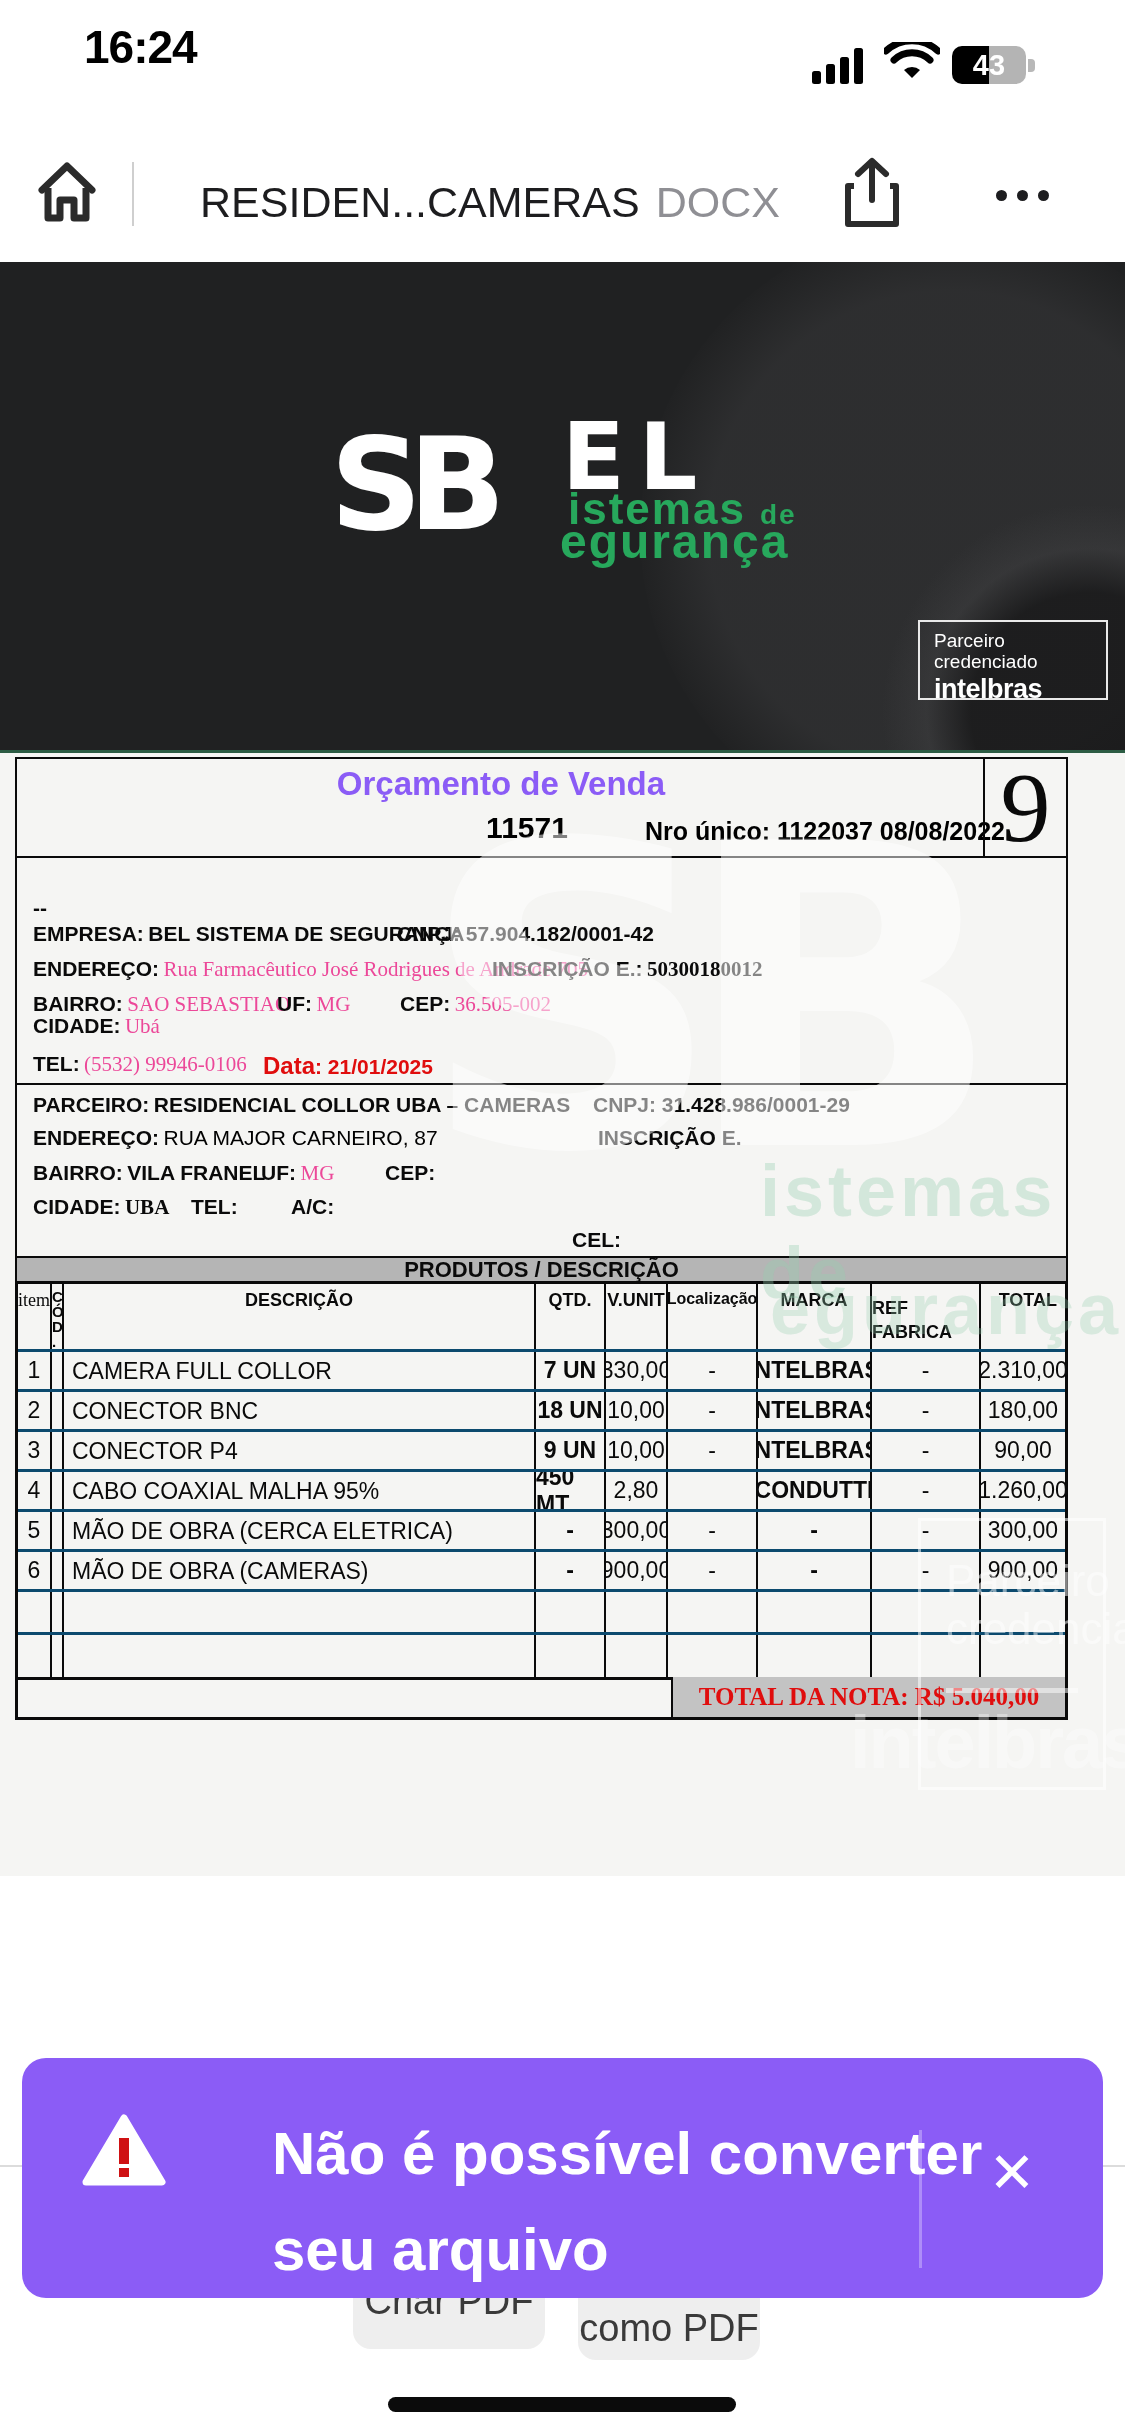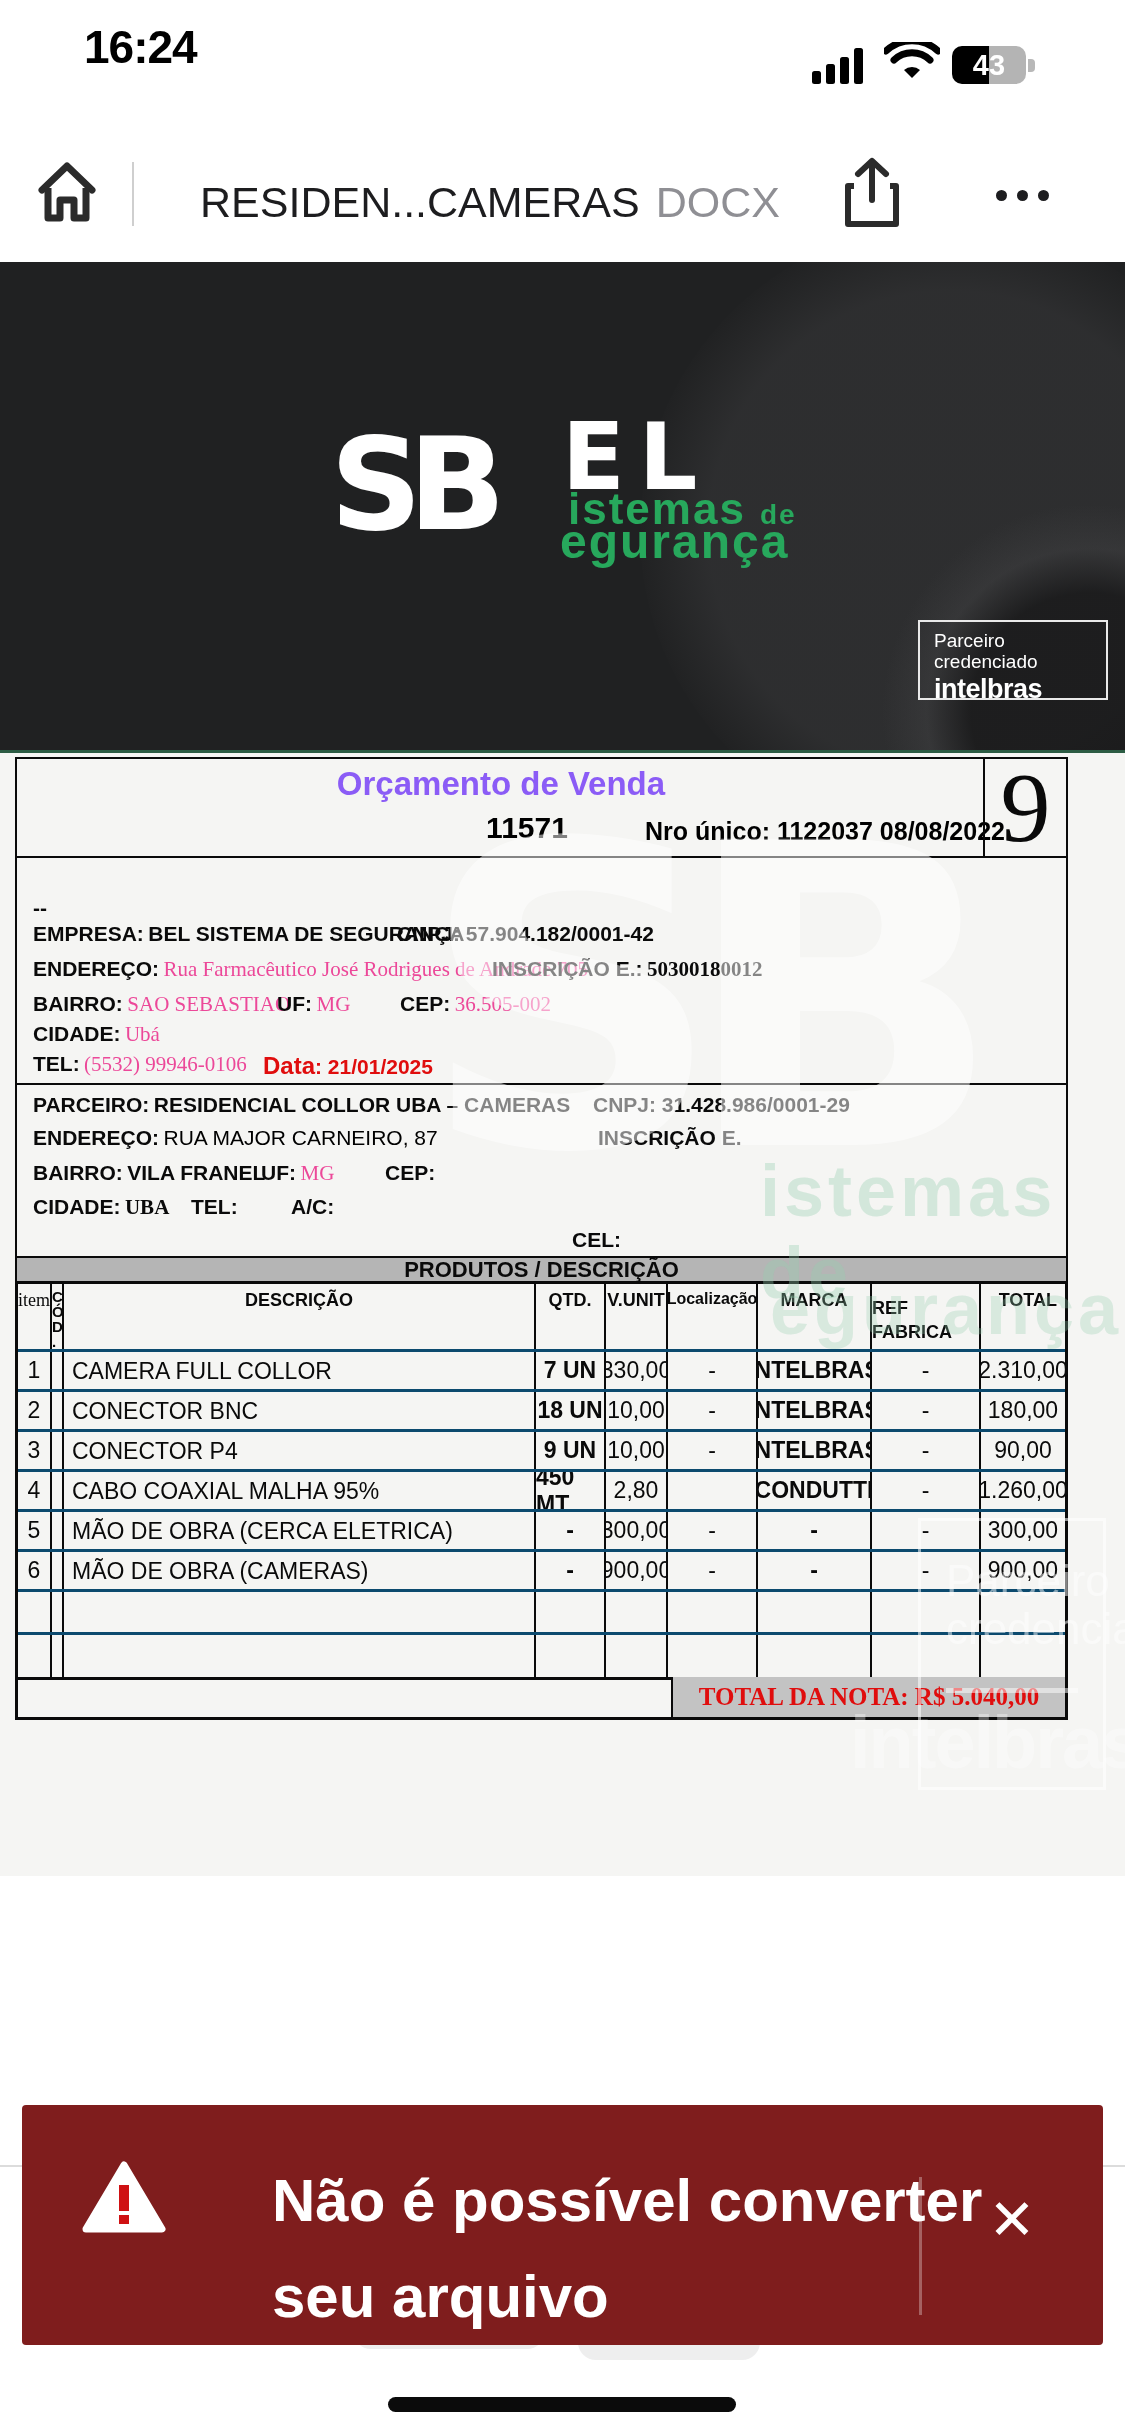--- a/index.html
+++ b/index.html
@@ -111,21 +111,21 @@
 
   
   #sheet-hairline { left:0; top:2165px; width:1125px; height:2px; background:#dcdcdc; z-index:1; }
   .chip { position:absolute; background:#eeeeee; border-radius:18px; z-index:2;
           display:flex; align-items:center; justify-content:center; text-align:center;
           font-size:38px; color:#3a3a3a; line-height:44px; }
   #chip-left { left:353px; top:2252px; width:192px; height:97px; }
   #chip-right { left:578px; top:2252px; width:182px; height:108px; }
 
   
-  #banner { left:22px; top:2058px; width:1081px; height:240px; background:#7f1d1d; border-radius:4px; z-index:10;margin-top:47px; }
+  #banner { left:22px; top:2058px; width:1081px; height:240px; background:#8b5cf6; border-radius:24px; z-index:10; }
   #banner-icon { position:absolute; left:60px; top:56px; }
   #banner-text { position:absolute; left:250px; top:48px; color:#fff; font-size:60px; font-weight:bold;
                  line-height:96px; letter-spacing:0; }
   #banner-divider { position:absolute; left:897px; top:72px; width:3px; height:138px; background:rgba(255,255,255,.3); }
   #banner-close { position:absolute; left:938px; top:62px; width:104px; height:104px; display:flex;
                   align-items:center; justify-content:center; color:#fff; font-size:56px; font-weight:normal; }
 
   #home-indicator { left:388px; top:2397px; width:348px; height:15px; border-radius:8px; background:#0b0b0b; z-index:20; }
 </style>
 </head>
@@ -208,21 +208,21 @@
   </div>
   <div class="docline" style="top:99px">
     <span class="lbl">ENDEREÇO:</span> <span class="val-serif">Rua Farmacêutico José Rodrigues de Andrade 705</span>
     <span class="at" style="left:459px"><span class="lbl">INSCRIÇÃO E.:</span> <span class="val-serif-b">50300180012</span></span>
   </div>
   <div class="docline" style="top:134px">
     <span class="lbl">BAIRRO:</span> <span class="val-serif">SAO SEBASTIAO</span>
     <span class="at" style="left:244px"><span class="lbl">UF:</span> <span class="val-serif">MG</span></span>
     <span class="at" style="left:367px"><span class="lbl">CEP:</span> <span class="val-serif">36.505-002</span></span>
   </div>
-  <div class="docline" style="top:164px">
+  <div class="docline" style="top:156px">
     <span class="lbl">CIDADE:</span> <span class="val-serif">Ubá</span>
   </div>
   <div class="docline" style="top:194px">
     <span class="lbl">TEL:</span> <span class="val-serif">(5532) 99946-0106</span>
     <span class="at" style="left:230px;color:#e00d0d"><span class="lbl" style="color:#e00d0d;font-size:24px">Data</span><span class="lbl" style="color:#e00d0d">: 21/01/2025</span></span>
   </div>
 </div>
 
 <div class="abs docbox" id="boxC">
   <div class="docline" style="top:8px">

